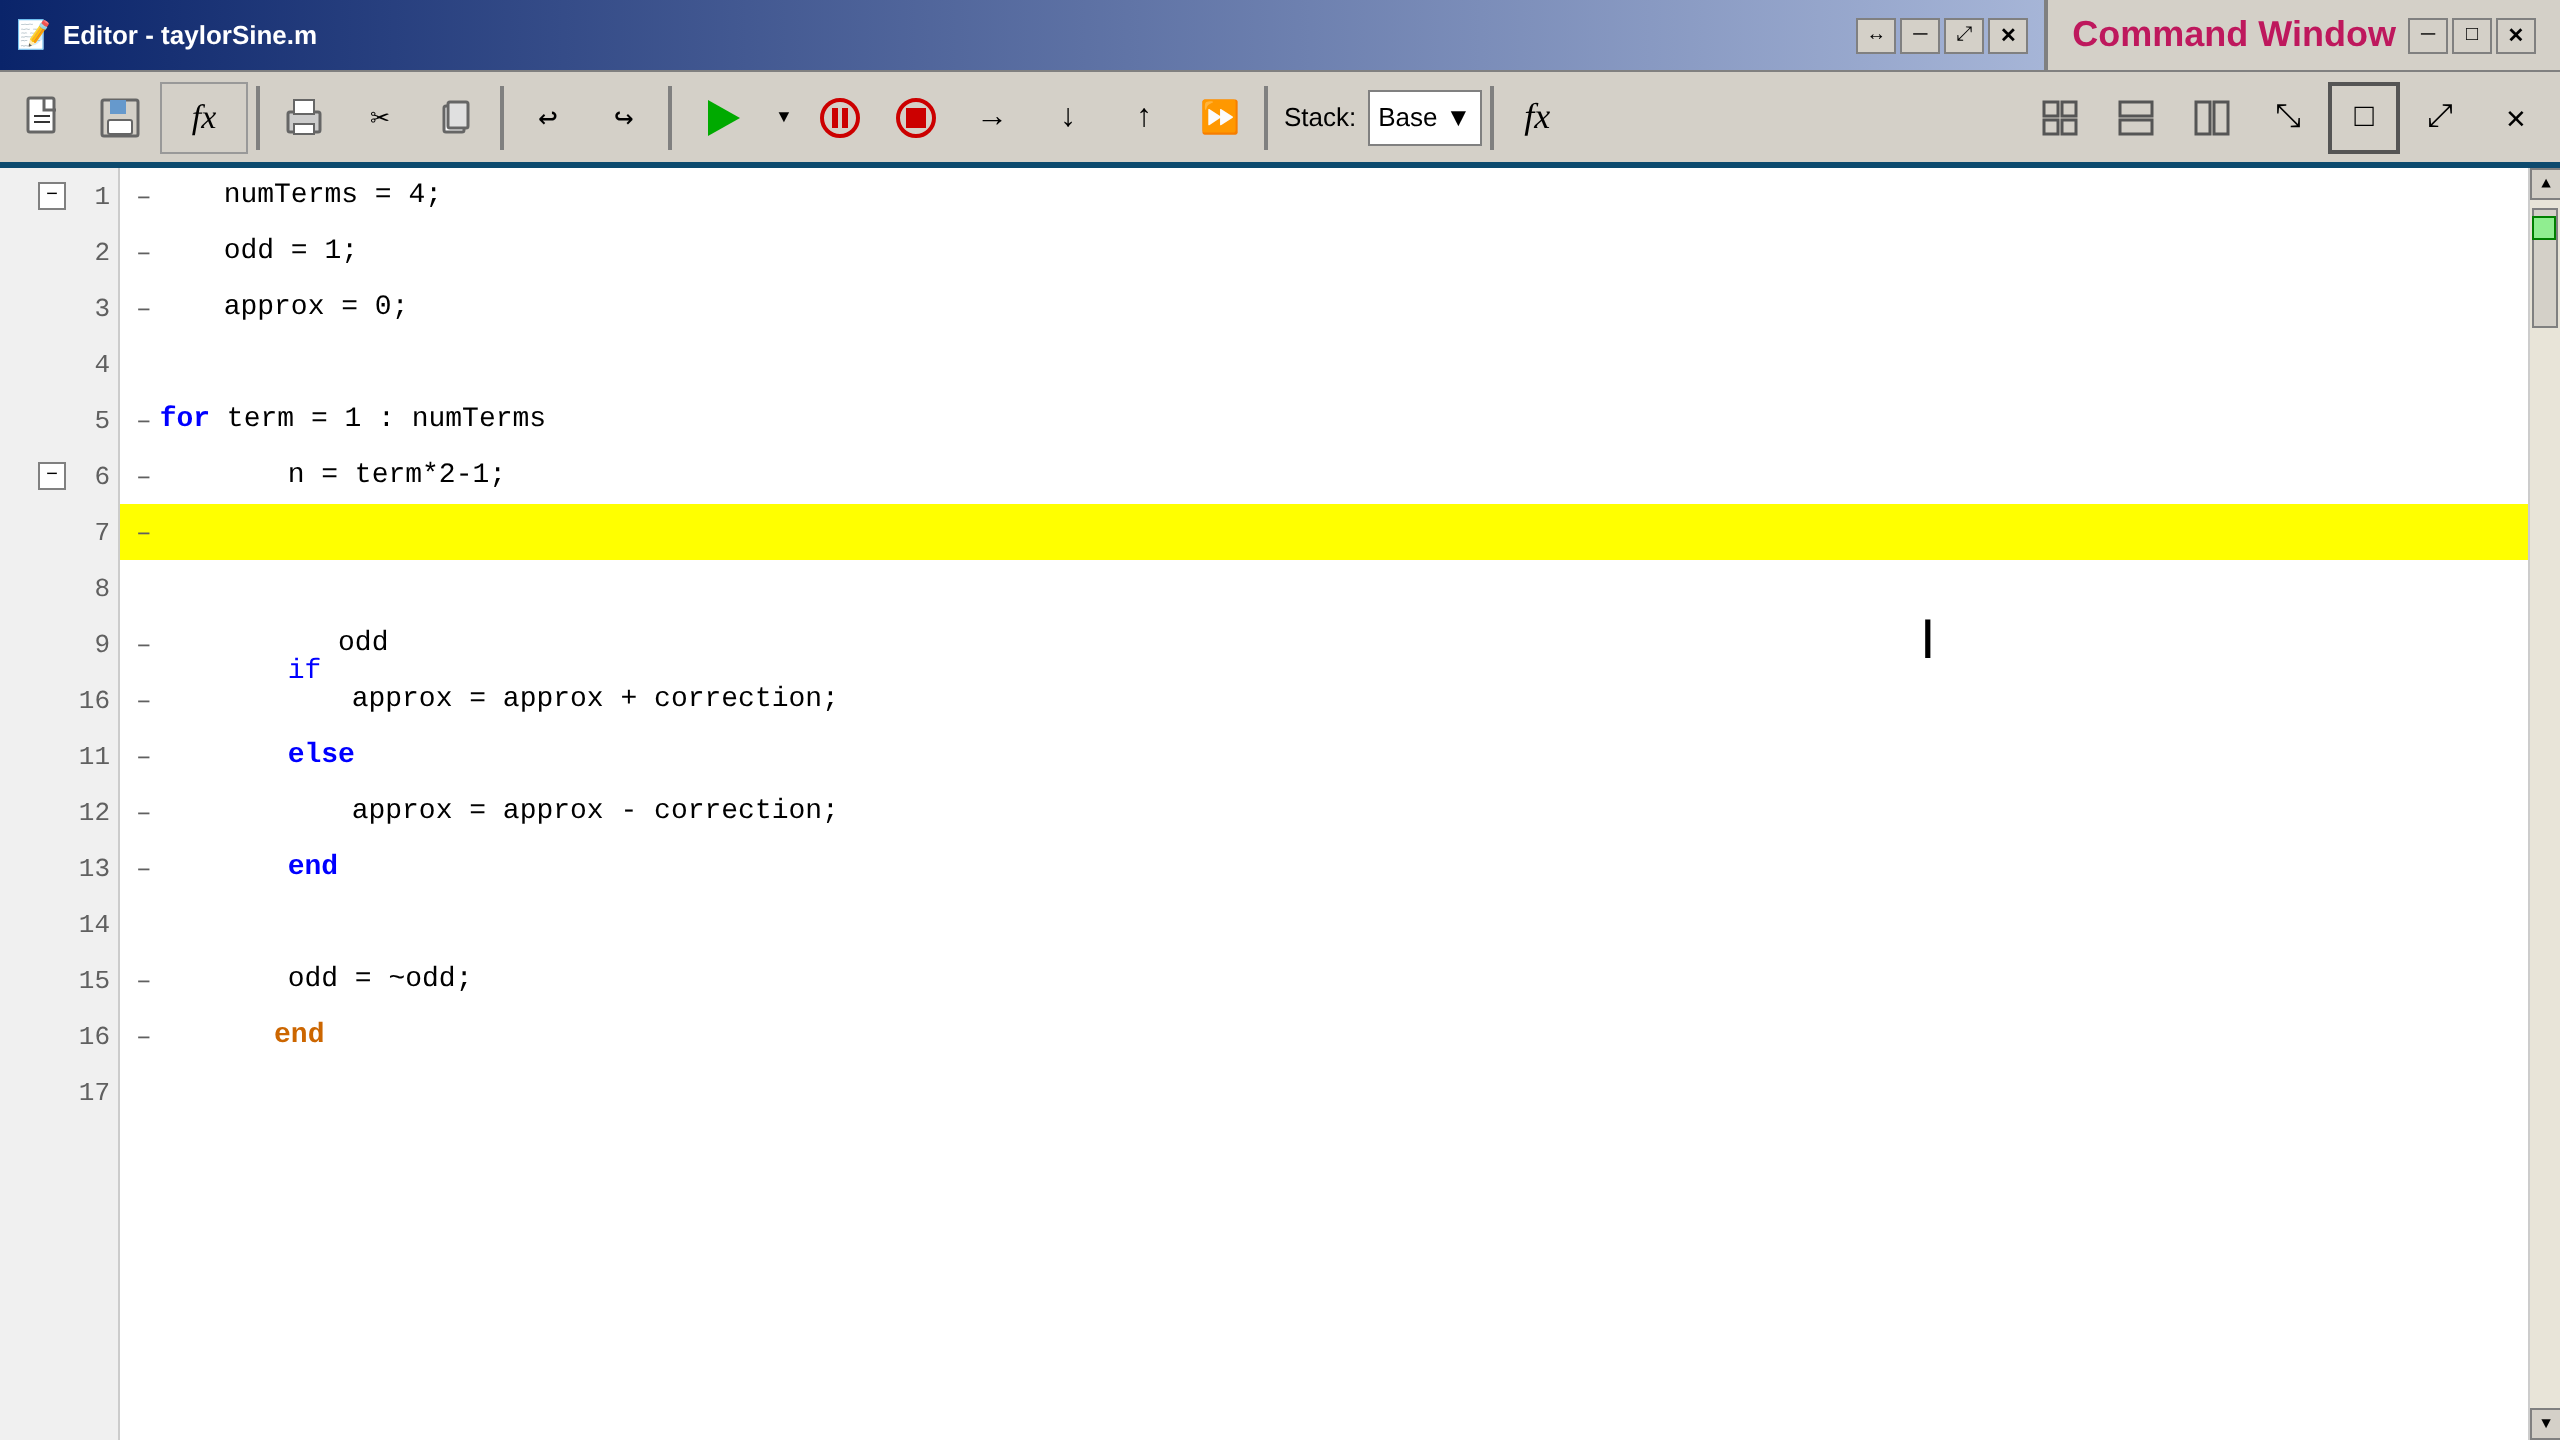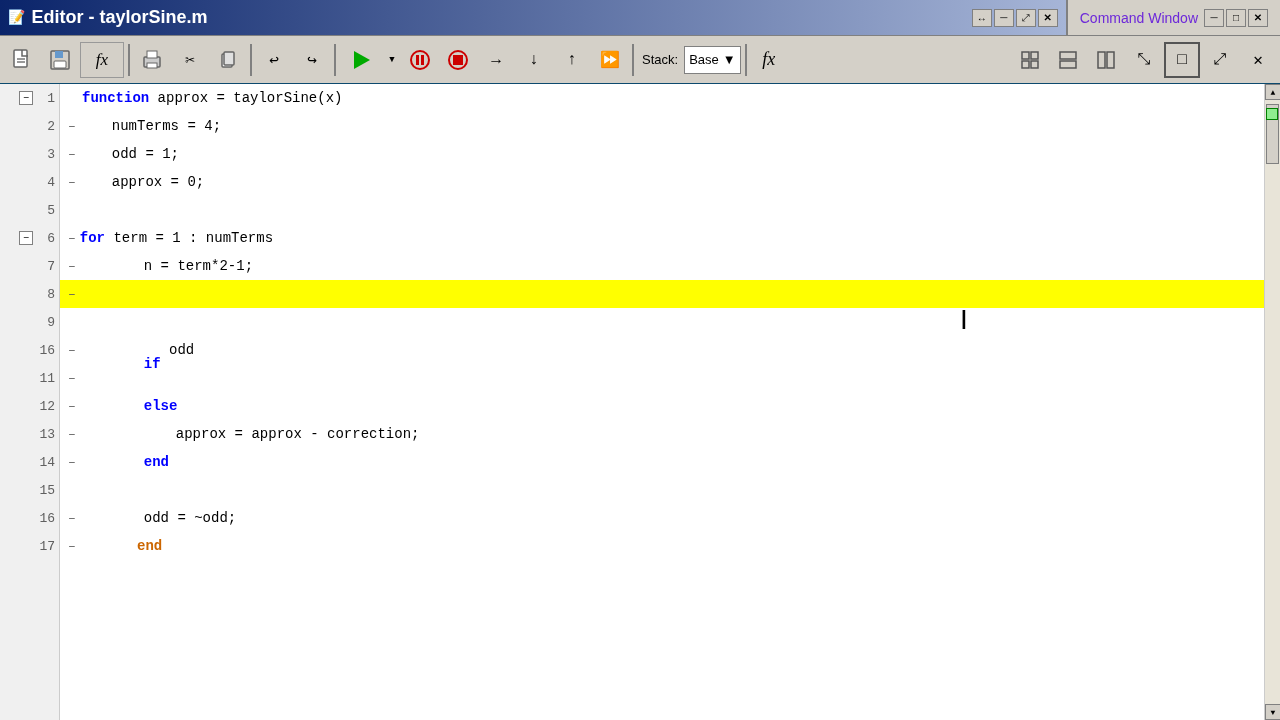--- a/index.html
+++ b/index.html
@@ -53,21 +53,21 @@
       font-size: 10px;
       cursor: pointer;
       font-family: Arial, sans-serif;
     }
 
     
     #toolbar {
       display: flex;
       align-items: center;
       background: #d4d0c8;
-      border-bottom: 1px solid #0c4a6e;
+      border-bottom: 3px solid #0c4a6e;
       height: 48px;
       padding: 0 4px;
       gap: 2px;
       flex-shrink: 0;
     }
     .tb-btn {
       width: 36px;
       height: 36px;
       background: #d4d0c8;
       border: 1px solid transparent;
@@ -210,31 +210,31 @@
       background: #90EE90;
       border: 1px solid #008000;
     }
   </style>
 </head>
 <body>
 
 <div id="title-bar">
   <div id="title-bar-left">
     <span style="color:#fff; font-size:14px;">📝</span>
-    <span style="color:#fff; font-family:Arial,sans-serif; font-size:18px; font-weight:bold;">Editor - taylorSine.m</span>
+    <span style="color:#fff; font-family:Arial,sans-serif; font-size:13px; font-weight:bold;">Editor - taylorSine.m</span>
     <div style="margin-left:auto; display:flex; gap:2px;">
       <div class="win-btn">↔</div>
       <div class="win-btn">─</div>
       <div class="win-btn">⤢</div>
       <div class="win-btn" style="font-weight:bold;">✕</div>
     </div>
   </div>
   <div id="title-bar-divider" style="width:2px; background:#808080;"></div>
   <div id="title-bar-right" style="display:flex; align-items:center; padding:0 12px; background:#d4d0c8; flex:0 0 auto;">
-    <span style="font-family:Arial,sans-serif; font-size:14px; font-weight:normal; color:#6d28d9;">Command Window</span>
+    <span style="font-family:Arial,sans-serif; font-size:18px; font-weight:bold; color:#be185d;">Command Window</span>
     <div style="display:flex; gap:2px; margin-left:auto;">
       <div class="win-btn">─</div>
       <div class="win-btn">□</div>
       <div class="win-btn" style="font-weight:bold;">✕</div>
     </div>
   </div>
 </div>
 
 <div id="toolbar">
 
@@ -412,31 +412,30 @@
       <div class="line-num-row" style="height: 28px; margin-left: 20px;">
         <div style="width: 14px; flex-shrink: 0;"></div>
         <span class="line-num">16</span>
       </div>
       <div class="line-num-row" style="height: 28px;">
         <div style="width: 14px; flex-shrink: 0;"></div>
         <span class="line-num">17</span>
       </div>
     </div>
   <div id="code-area" style="position: relative;">
-      <div class="code-line" style="height: 28px;"><span style="display: inline-block; width: 14px;"></span><span style="color: rgb(0, 0, 255); font-weight: bold;">function</span><span style="color: rgb(0, 0, 0);"> approx = taylorSine(x)</span></div>
       <div class="code-line" style="height: 28px;"><span style="color: rgb(96, 96, 96); margin-right: 4px; font-size: 13px;">–</span><span style="display: inline-block; width: 32px;"></span><span style="color: rgb(0, 0, 0);">numTerms = 4;</span></div>
       <div class="code-line" style="height: 28px;"><span style="color: rgb(96, 96, 96); margin-right: 4px; font-size: 13px;">–</span><span style="display: inline-block; width: 32px;"></span><span style="color: rgb(0, 0, 0);">odd = 1;</span></div>
       <div class="code-line" style="height: 28px;"><span style="color: rgb(96, 96, 96); margin-right: 4px; font-size: 13px;">–</span><span style="display: inline-block; width: 32px;"></span><span style="color: rgb(0, 0, 0);">approx = 0;</span></div>
       <div class="code-line" style="height: 28px;"><span style="display: inline-block; width: 14px;"></span></div>
       <div class="code-line" style="height: 28px;"><span style="color: rgb(96, 96, 96); margin-right: 4px; font-size: 13px;">–</span><span style="color: rgb(0, 0, 255); font-weight: bold;">for</span><span style="color: rgb(0, 0, 0);"> term = 1 : numTerms</span></div>
       <div class="code-line" style="height: 28px;"><span style="color: rgb(96, 96, 96); margin-right: 4px; font-size: 13px;">–</span><span style="display: inline-block; width: 64px;"></span><span style="color: rgb(0, 0, 0);">n = term*2-1;</span></div>
       <div class="code-line highlighted" style="height: 28px;"><span style="color: rgb(96, 96, 96); margin-right: 4px; font-size: 13px;">–</span><span style="display: inline-block; width: 64px;"></span></div>
       <div class="code-line" style="height: 28px;"><span style="display: inline-block; width: 14px;"></span></div>
-      <div class="code-line" style="height: 28px;"><span style="color: rgb(96, 96, 96); margin-right: 4px; font-size: 13px;">–</span><span style="display: inline-block; width: 64px;"></span><span style="color: rgb(0, 0, 255); font-weight: bold; margin-top: 28px;">if</span><span style="color: rgb(0, 0, 0);"> odd</span></div>
-      <div class="code-line" style="height: 28px;"><span style="color: rgb(96, 96, 96); margin-right: 4px; font-size: 13px;">–</span><span style="display: inline-block; width: 96px;"></span></div>
+      <div class="code-line" style="height: 28px;"><span style="color: rgb(96, 96, 96); margin-right: 4px; font-size: 13px;">–</span><span style="display: inline-block; width: 64px;"></span><span style="color: rgb(0, 0, 255); font-weight: normal; margin-top: 28px;">if</span><span style="color: rgb(0, 0, 0);"> odd</span></div>
+      <div class="code-line" style="height: 28px;"><span style="color: rgb(96, 96, 96); margin-right: 4px; font-size: 13px;">–</span><span style="display: inline-block; width: 96px;"></span><span style="color: rgb(0, 0, 0);">approx = approx + correction;</span></div>
       <div class="code-line" style="height: 28px;"><span style="color: rgb(96, 96, 96); margin-right: 4px; font-size: 13px;">–</span><span style="display: inline-block; width: 64px;"></span><span style="color: rgb(0, 0, 255); font-weight: bold;">else</span></div>
       <div class="code-line" style="height: 28px;"><span style="color: rgb(96, 96, 96); margin-right: 4px; font-size: 13px;">–</span><span style="display: inline-block; width: 96px;"></span><span style="color: rgb(0, 0, 0);">approx = approx - correction;</span></div>
       <div class="code-line" style="height: 28px;"><span style="color: rgb(96, 96, 96); margin-right: 4px; font-size: 13px;">–</span><span style="display: inline-block; width: 64px;"></span><span style="color: rgb(0, 0, 255); font-weight: bold;">end</span></div>
       <div class="code-line" style="height: 28px;"><span style="display: inline-block; width: 14px;"></span></div>
       <div class="code-line" style="height: 28px;"><span style="color: rgb(96, 96, 96); margin-right: 4px; font-size: 13px;">–</span><span style="display: inline-block; width: 64px;"></span><span style="color: rgb(0, 0, 0);">odd = ~odd;</span></div>
       <div class="code-line" style="height: 28px;"><span style="color: rgb(96, 96, 96); margin-right: 4px; font-size: 13px;">–</span><span style="display: inline-block; width: 32px;"></span><span style="color: rgb(204, 102, 0); font-weight: bold;">   end</span></div>
       <span style="position: absolute; left: 900px; top: 220px; font-size: 28px; color: rgb(0, 0, 0); font-family: Arial; pointer-events: none;">I</span>
     </div>
   <div id="scrollbar-area">
     <div class="scroll-btn">▲</div>

